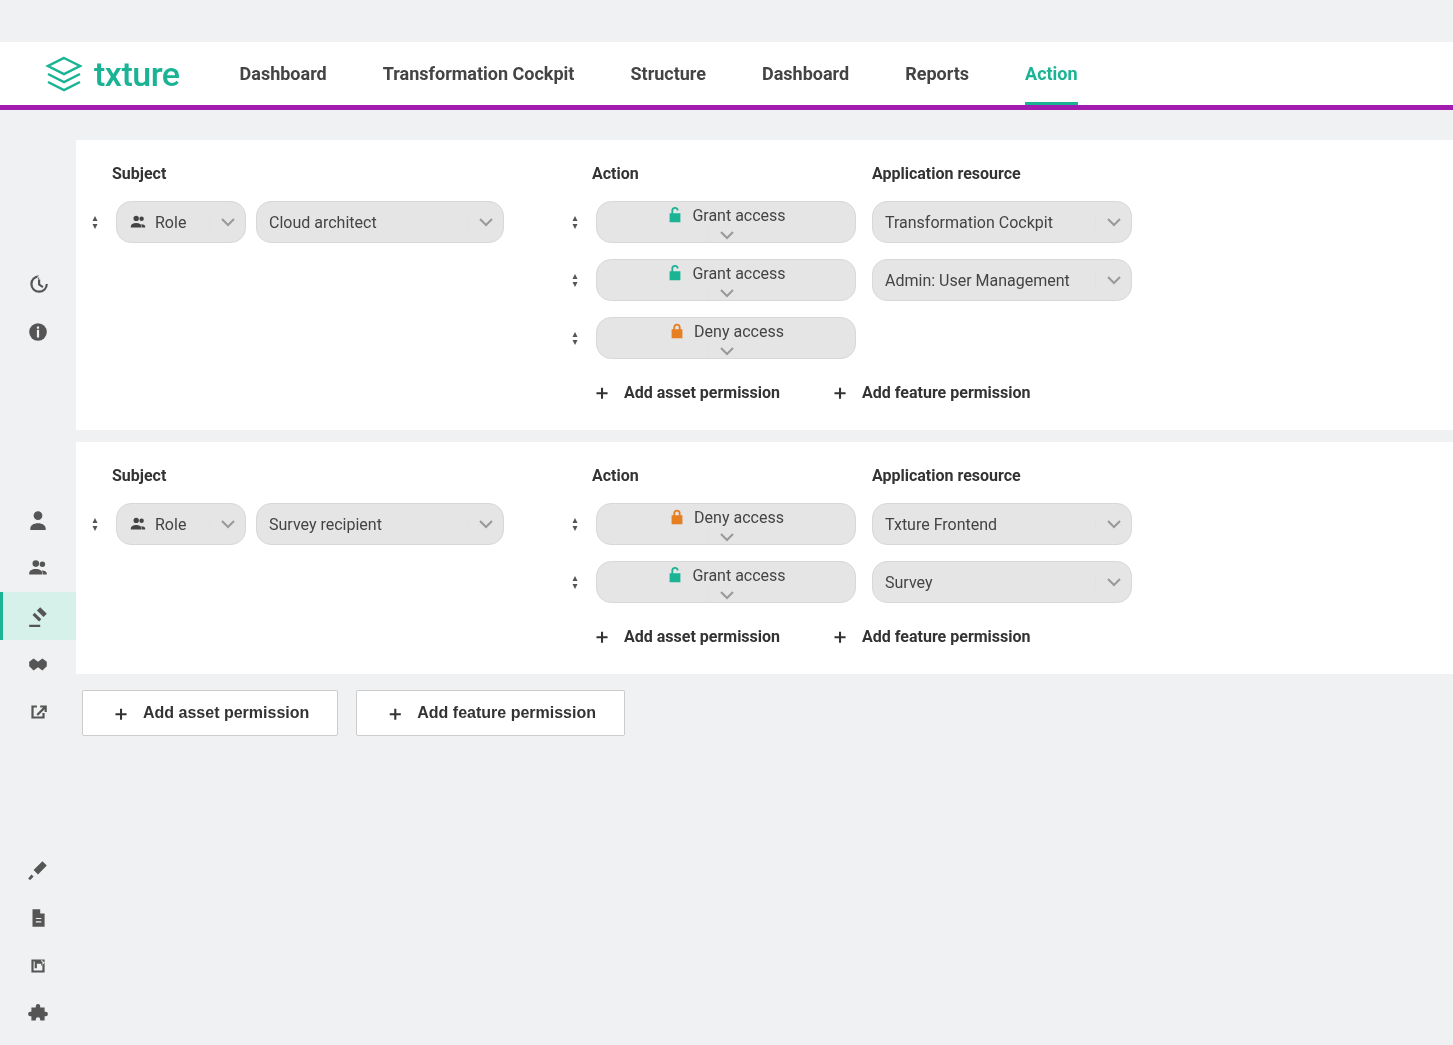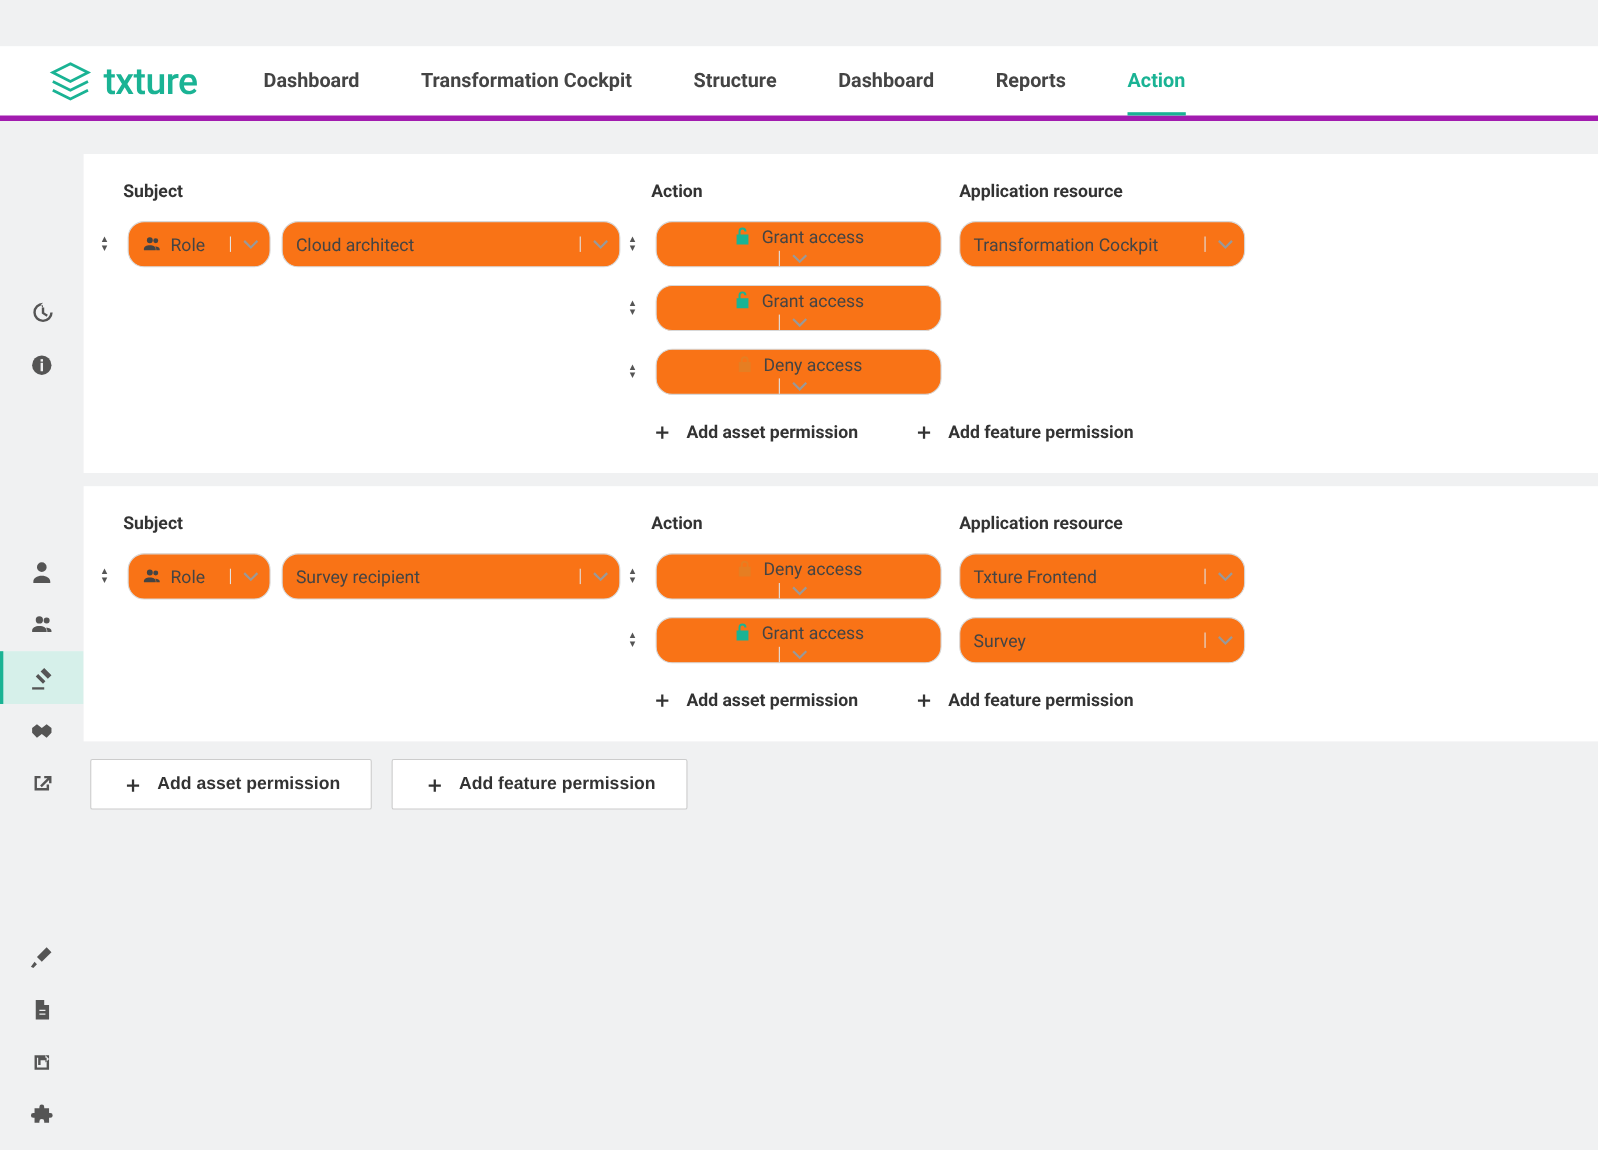--- a/index.html
+++ b/index.html
@@ -133,21 +133,21 @@
     margin-left: -24px;
     margin-right: 4px;
   }
   .sort-handle::before { content:"▴"; font-size:10px; line-height:8px; }
   .sort-handle::after  { content:"▾"; font-size:10px; line-height:8px; }
 
   .select {
     border: 1px solid #d8d8d8;
     border-radius: 15px;
     height: 42px;
-    background: #f97316;
+    background: #e5e5e5;
     display: flex;
     align-items: center;
     cursor: pointer;
     position: relative;
     font-size: 16px;
     color: #444;
   }
   .select .sval {
     padding: 0 12px;
     flex: 1;
@@ -160,21 +160,21 @@
   .select .caret {
     width: 36px;
     border-left: 1px solid #e2e2e2;
     display: flex;
     align-items: center;
     justify-content: center;
     color: #999;
   }
   .select .caret svg { width: 14px; height: 14px; }
   .select-role { width: 130px; }
-  .select-role-val { width: 308px; }
+  .select-role-val { width: 248px; }
   .select-action { width: 260px; flex-direction: column; }
   .select-resource { width: 260px; }
 
   .lock-open { color: #1ab394; }
   .lock-closed { color: #e67e22; }
 
   .add-links {
     grid-column: 2 / span 2;
     display: flex;
     gap: 50px;
@@ -433,20 +433,32 @@
                 </span>
               <span>Grant access</span>
             </span>
             <span class="caret">
                 <svg viewBox="0 0 14 14">
                   <use href="#i-chevron-down"></use>
                 </svg>
               </span>
           </div>
         </div>
+        <div class="cell col-resource">
+          <div class="select select-resource">
+            <span class="sval">
+                <span>Admin: User Management</span>
+              </span>
+            <span class="caret">
+                <svg viewBox="0 0 14 14">
+                  <use href="#i-chevron-down"></use>
+                </svg>
+              </span>
+          </div>
+        </div>
 
         <div class="col-subject"></div>
         <div class="cell col-action">
           <span class="sort-handle"></span>
           <div class="select select-action">
             <span class="sval">
               <span class="icon-sm lock-closed">
                   <svg viewBox="0 0 20 20">
                     <use href="#i-lock-closed"></use>
                   </svg>

